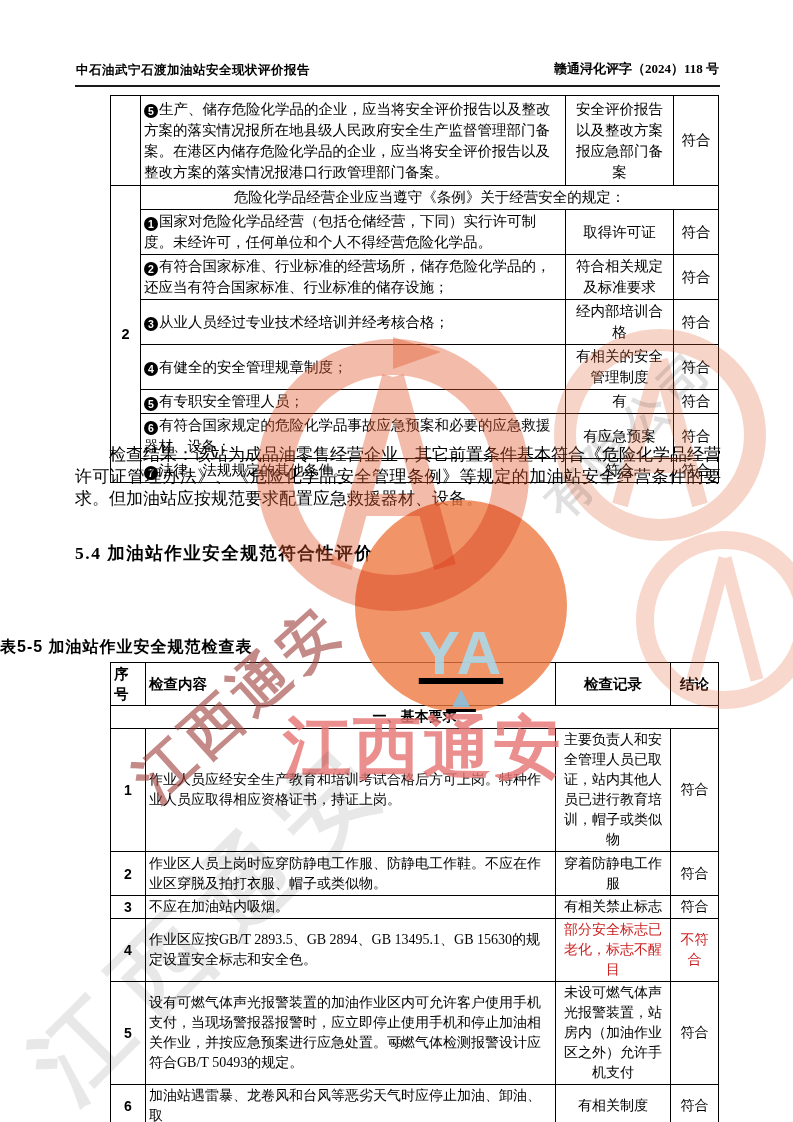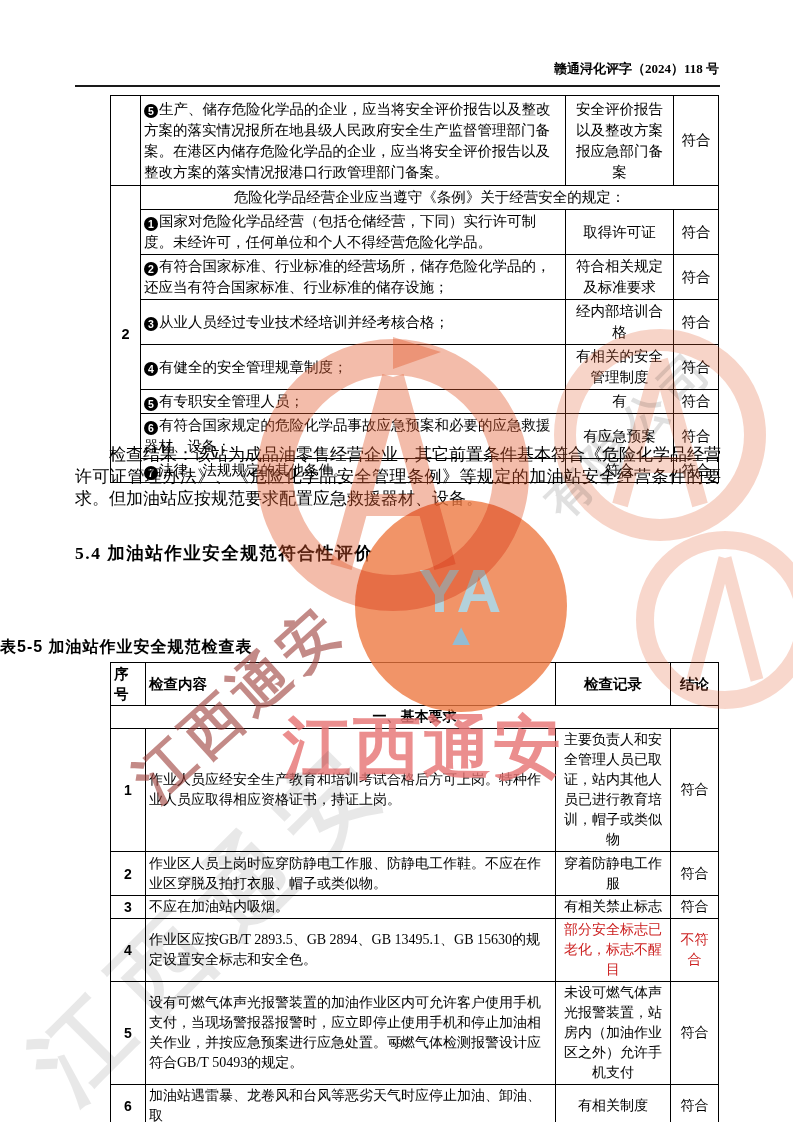--- a/index.html
+++ b/index.html
@@ -36,30 +36,31 @@
             font-size:58px;font-weight:bold;letter-spacing:6px;color:rgba(155,60,55,0.60);white-space:nowrap;
             font-family:"Liberation Sans",sans-serif;}
   .wm-diag-co{left:575px;top:470px;transform:rotate(-45deg);transform-origin:left bottom;
             font-size:46px;font-weight:bold;letter-spacing:8px;color:rgba(0,0,0,0.12);white-space:nowrap;
             font-family:"Liberation Sans",sans-serif;}
   .wm-diag-gray{left:95px;top:1000px;transform:rotate(-45deg);transform-origin:left bottom;
             font-size:95px;font-weight:bold;letter-spacing:20px;color:rgba(0,0,0,0.09);white-space:nowrap;
             font-family:"Liberation Sans",sans-serif;}
   .wm-circle{left:355px;top:500px;width:212px;height:212px;border-radius:50%;
              background:rgba(237,118,62,0.78);display:flex;flex-direction:column;
-             align-items:center;justify-content:center;}
+             align-items:center;justify-content:flex-end;text-decoration:underline;}
   .wm-circle .letters{font-family:"Liberation Sans",sans-serif;font-weight:bold;font-size:62px;
              color:rgba(168,220,240,0.85);letter-spacing:2px;line-height:58px;}
   .wm-circle .tri{font-size:30px;color:rgba(130,195,230,0.85);line-height:30px;}
 </style>
 </head>
 <body>
 
 <div id="page">
 
+  <div class="hdr-left">中石油武宁石渡加油站安全现状评价报告</div>
   <div class="hdr-right">赣通浔化评字（2024）118 号</div>
   <div class="hdr-rule"></div>
 
   <table class="t" id="t1">
     <colgroup>
         <col style="width:30px">
         <col style="width:425px">
         <col style="width:108px">
         <col style="width:45px">
       </colgroup>

